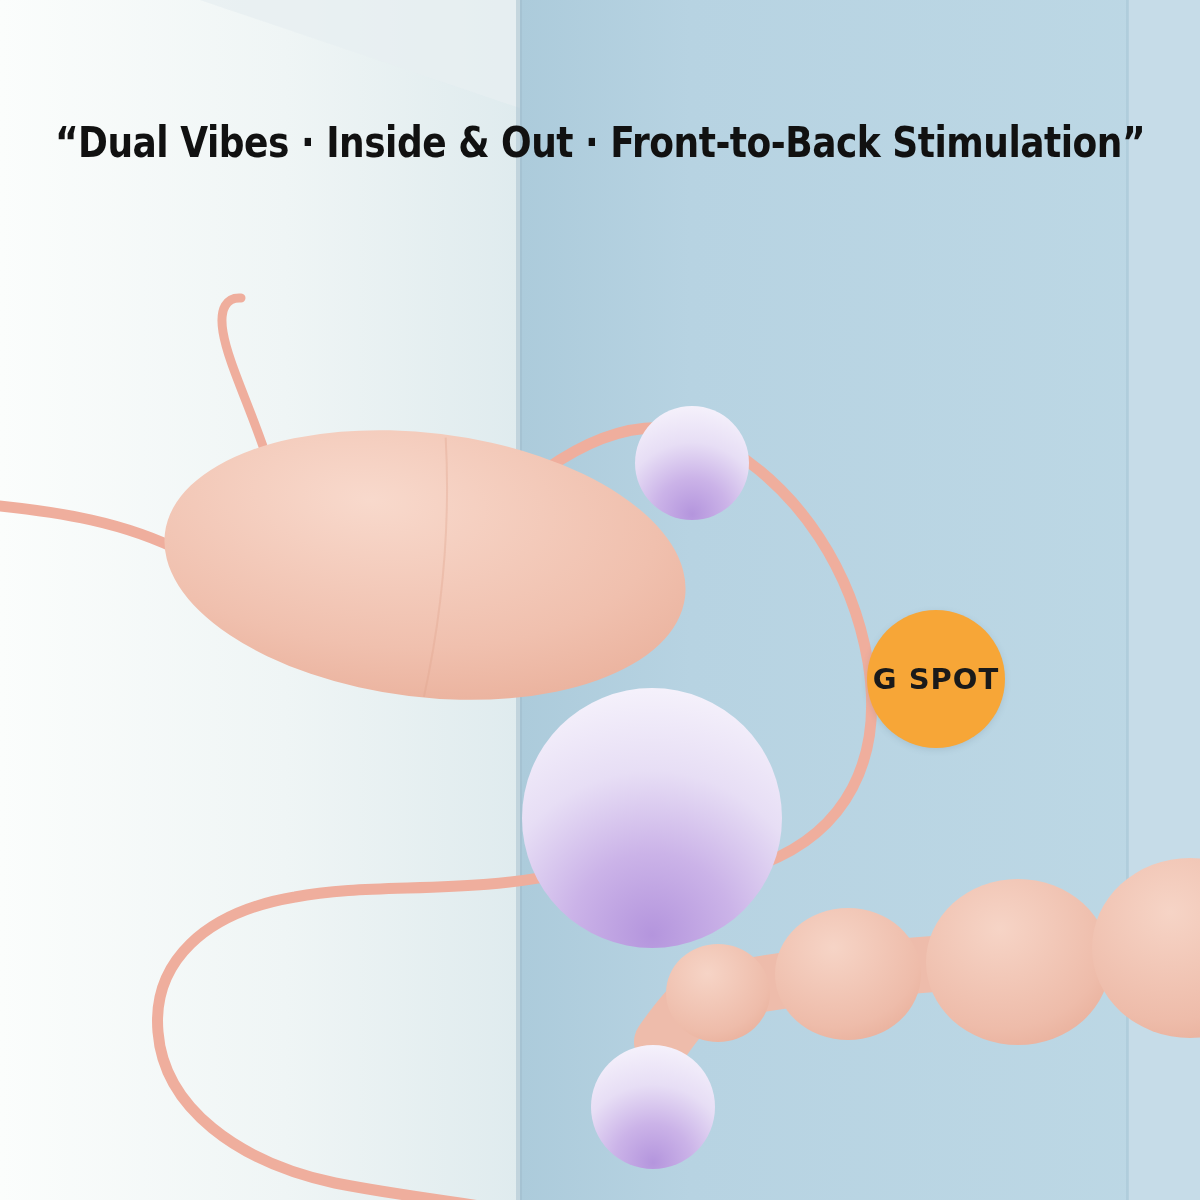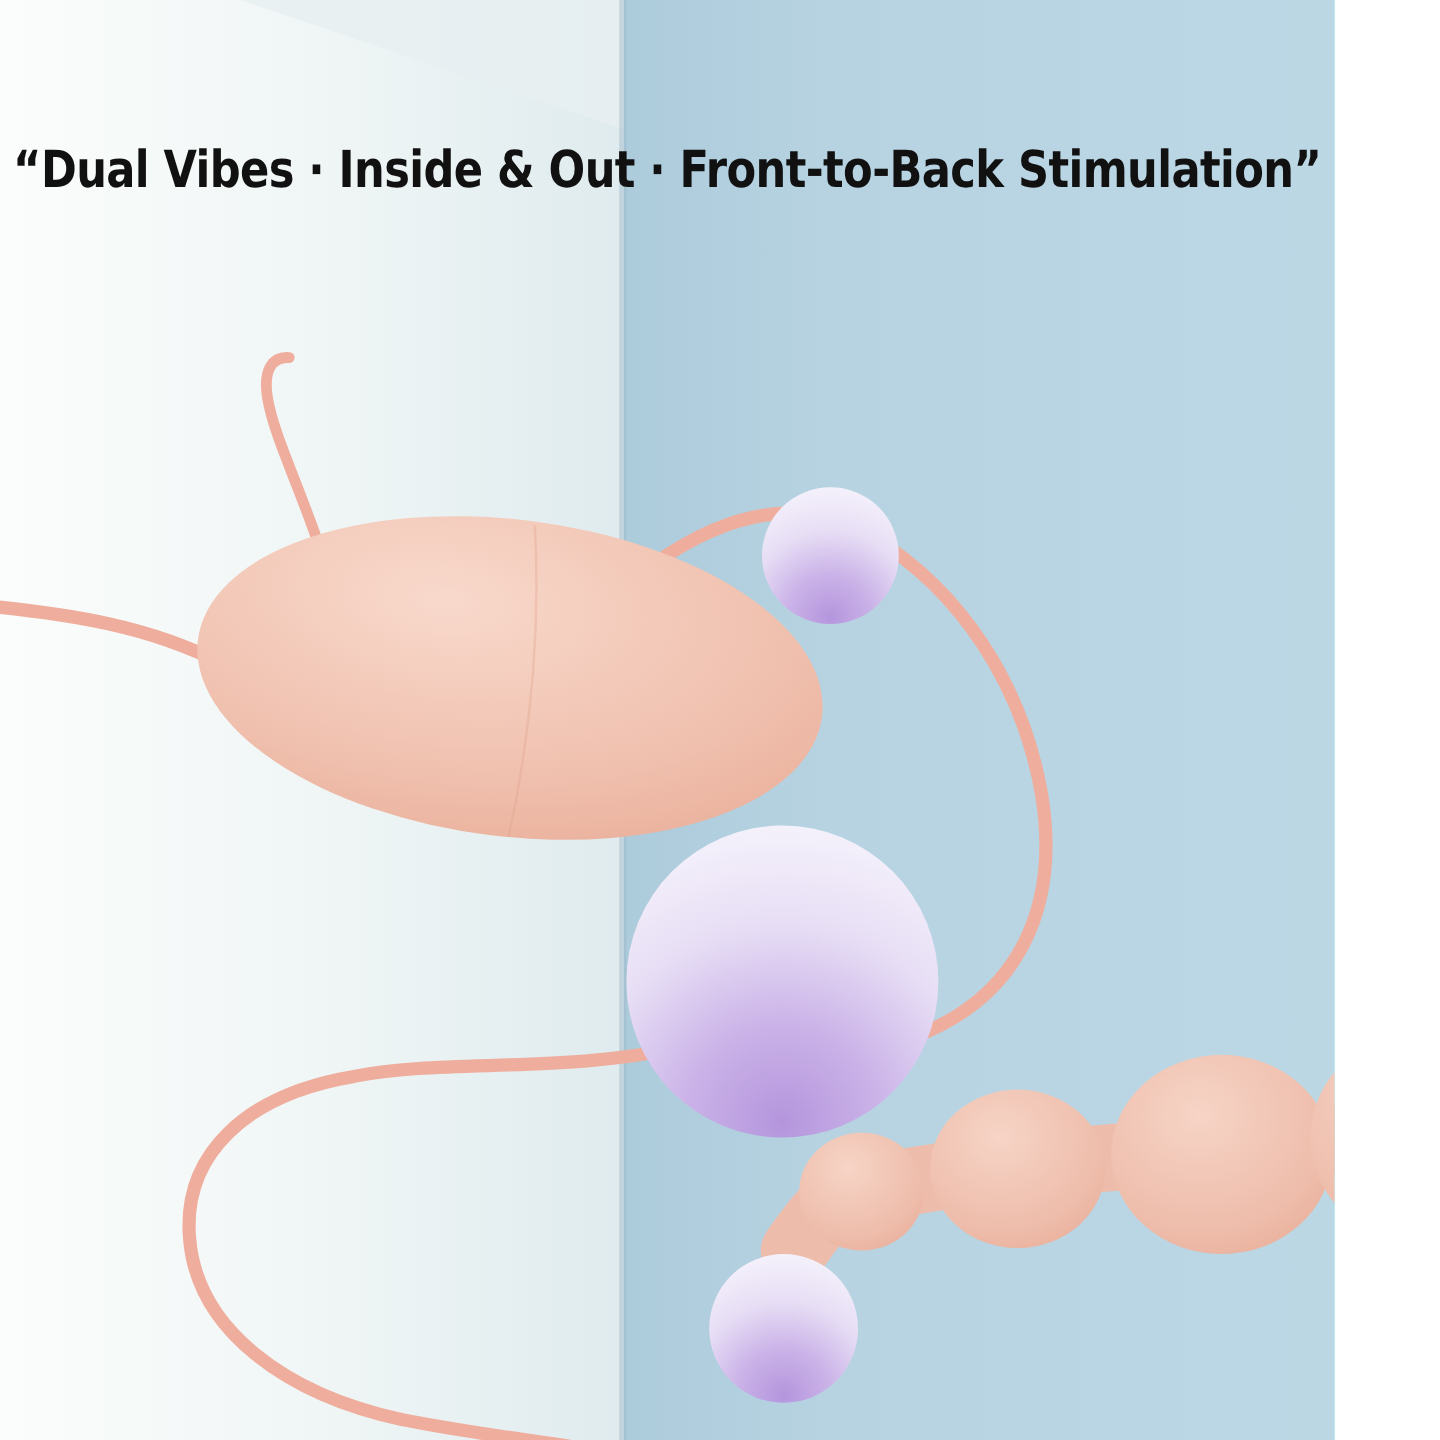--- a/index.html
+++ b/index.html
@@ -2,25 +2,25 @@
 <html style="--badge-orange: #F7A637; --badge-text: #1A1A1A; --headline-text: #111111; --wall-left-light: #F4F8F8; --wall-right-blue: #B7D3E2; --product-pink: #F0BFAD; --cord-pink: #EFAE9D; --sphere-purple: #BFA3DF; --sphere-white: #F9F7FD;"><head>
 <meta charset="utf-8">
 <style>
   html, body {
     margin: 0;
     padding: 0;
     background: #ffffff;
   }
   .canvas {
     position: relative;
-    width: 1112px;
+    width: 1200px;
     height: 1200px;
     overflow: hidden;
     font-family: "DejaVu Sans", "Liberation Sans", sans-serif;
-    background: #5eead4;
+    background: #14b8a6;
   }
   .scene-svg {
     position: absolute;
     left: 0;
     top: 0;
     width: 1200px;
     height: 1200px;
     display: block;
   }
   .headline {
@@ -130,15 +130,18 @@
 
     <g>
       <circle cx="692" cy="463" r="57" fill="url(#gradSphere)"></circle>
       <circle cx="652" cy="818" r="130" fill="url(#gradSphere)"></circle>
       <circle cx="653" cy="1107" r="62" fill="url(#gradSphere)"></circle>
     </g>
   </svg>
 
   <div class="headline">“Dual Vibes · Inside &amp; Out · Front-to-Back Stimulation”</div>
 
+  <div class="badge badge-gspot">
+    <span>G SPOT</span>
+  </div>
 
 
 </div>
 
 </body></html>

